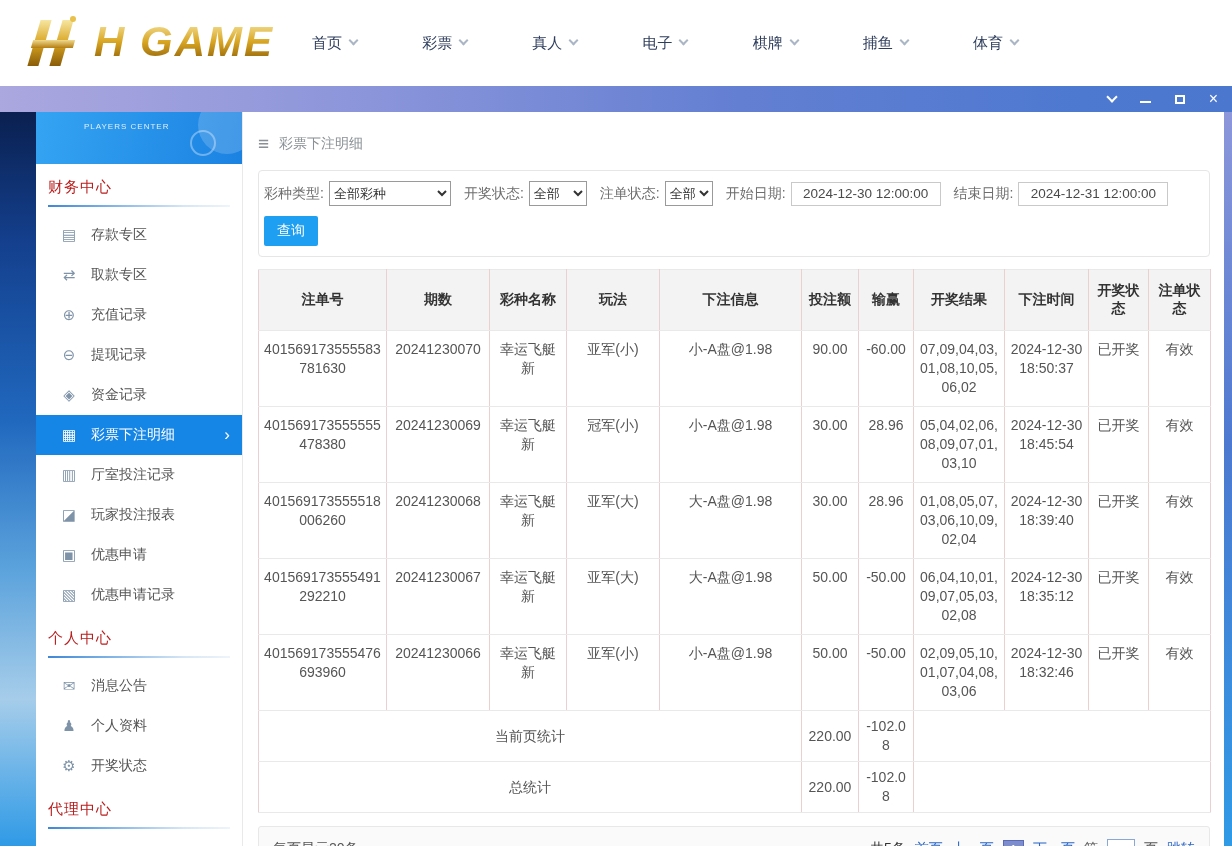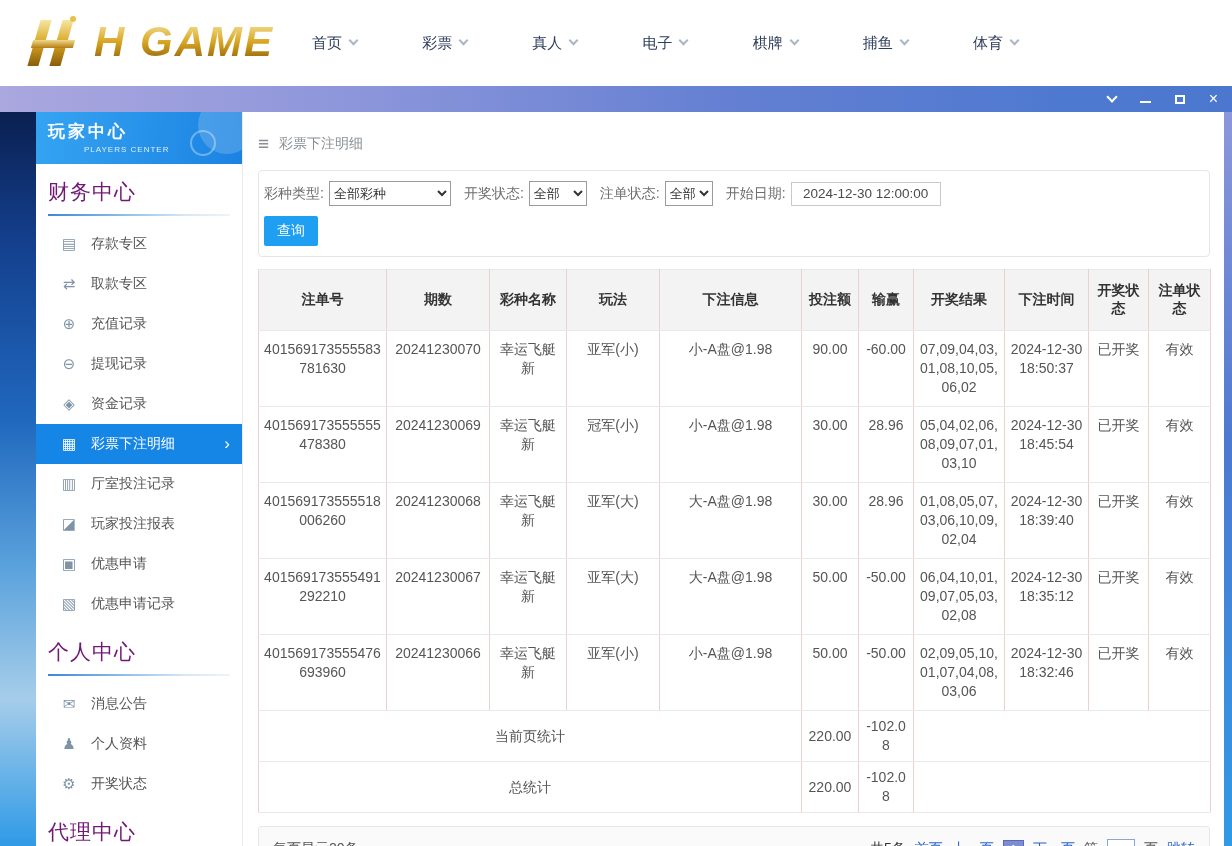--- a/index.html
+++ b/index.html
@@ -45,21 +45,21 @@
   
   .sidebar{width:207px;flex:0 0 auto;background:#fff;border-right:1px solid #e9e9e9;overflow:hidden;}
   .side-header{height:52px;background:linear-gradient(100deg,#35a4f2,#1b82e2);color:#fff;
     padding:8px 12px;position:relative;overflow:hidden;}
   .side-header:before{content:"";position:absolute;right:-14px;top:-16px;width:58px;height:58px;
     border-radius:50%;background:rgba(255,255,255,.18);}
   .side-header:after{content:"";position:absolute;right:26px;top:18px;width:22px;height:22px;
     border-radius:50%;border:2px solid rgba(255,255,255,.35);}
   .sh-title{font-size:17px;font-weight:bold;letter-spacing:3px;}
   .sh-sub{font-size:8px;letter-spacing:1px;opacity:.85;margin-top:2px;padding-left:36px;}
-  .side-section-title{margin:14px 12px 0;padding-bottom:8px;color:#701a75;font-size:21px;letter-spacing:1px;}
+  .side-section-title{margin:14px 12px 0;padding-bottom:8px;color:#b91c1c;font-size:15px;letter-spacing:1px;}
   .side-underline{height:2px;margin:0 12px 8px;
     background:linear-gradient(90deg,#3f87d6 0%,#77aee4 30%,#d7e6f5 75%,#eef4fa 100%);}
   .side-item{height:40px;display:flex;align-items:center;padding-left:24px;gap:13px;
     color:#555;font-size:14px;cursor:pointer;}
   .sicon{width:18px;text-align:center;color:#7f93a8;font-size:15px;font-family:"DejaVu Sans",sans-serif;}
   .side-item.selected{background:#1585e6;color:#fff;}
   .side-item.selected .sicon{color:#fff;}
   .sarrow{margin-left:auto;margin-right:12px;font-size:17px;color:#fff;}
 
   
@@ -152,21 +152,20 @@
         <i class="maxbox"></i>
       </span>
     <span class="wc closex">×</span>
   </div>
 
   <div class="window-body">
     <div class="left-strip"></div>
 
     <div class="sidebar">
       <div class="side-header">
-        <div class="sh-title">玩家中心</div>
         <div class="sh-sub">PLAYERS CENTER</div>
       </div>
 
       <div class="side-section-title">财务中心</div>
       <div class="side-underline"></div>
 
       <div class="side-item">
         <span class="sicon">▤</span>
         <span>存款专区</span>
       </div>
@@ -250,20 +249,24 @@
           </span>
           <span class="fgroup">
             <span>注单状态:</span>
             <select class="sel-order">
               <option>全部</option>
             </select>
           </span>
           <span class="fgroup">
             <span>开始日期:</span>
             <input class="date-input" type="text" value="2024-12-30 12:00:00" style="">
+          </span>
+          <span class="fgroup">
+            <span>结束日期:</span>
+            <input class="date-input" type="text" value="2024-12-31 12:00:00" style="">
           </span>
         </div>
         <button class="search-btn">查询</button>
       </div>
 
       <table class="bets">
         <colgroup>
           <col style="width:128px">
             <col style="width:103px">
             <col style="width:77px">

